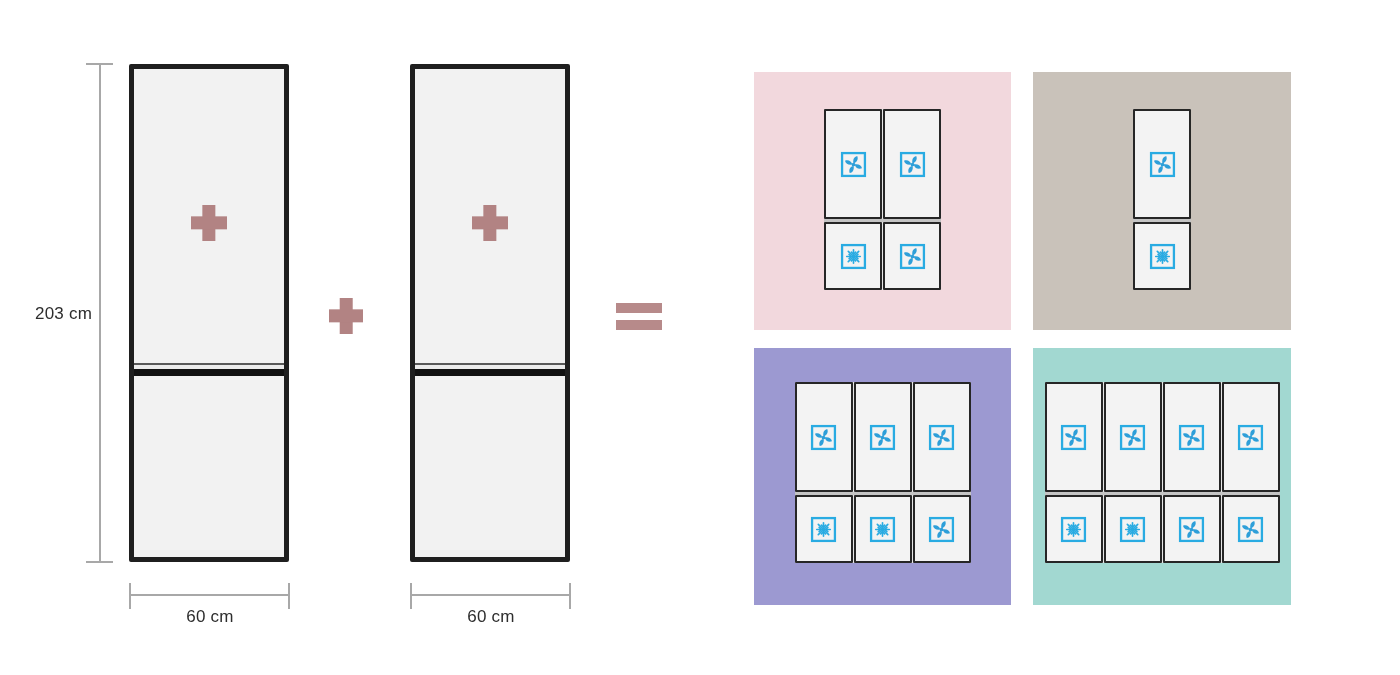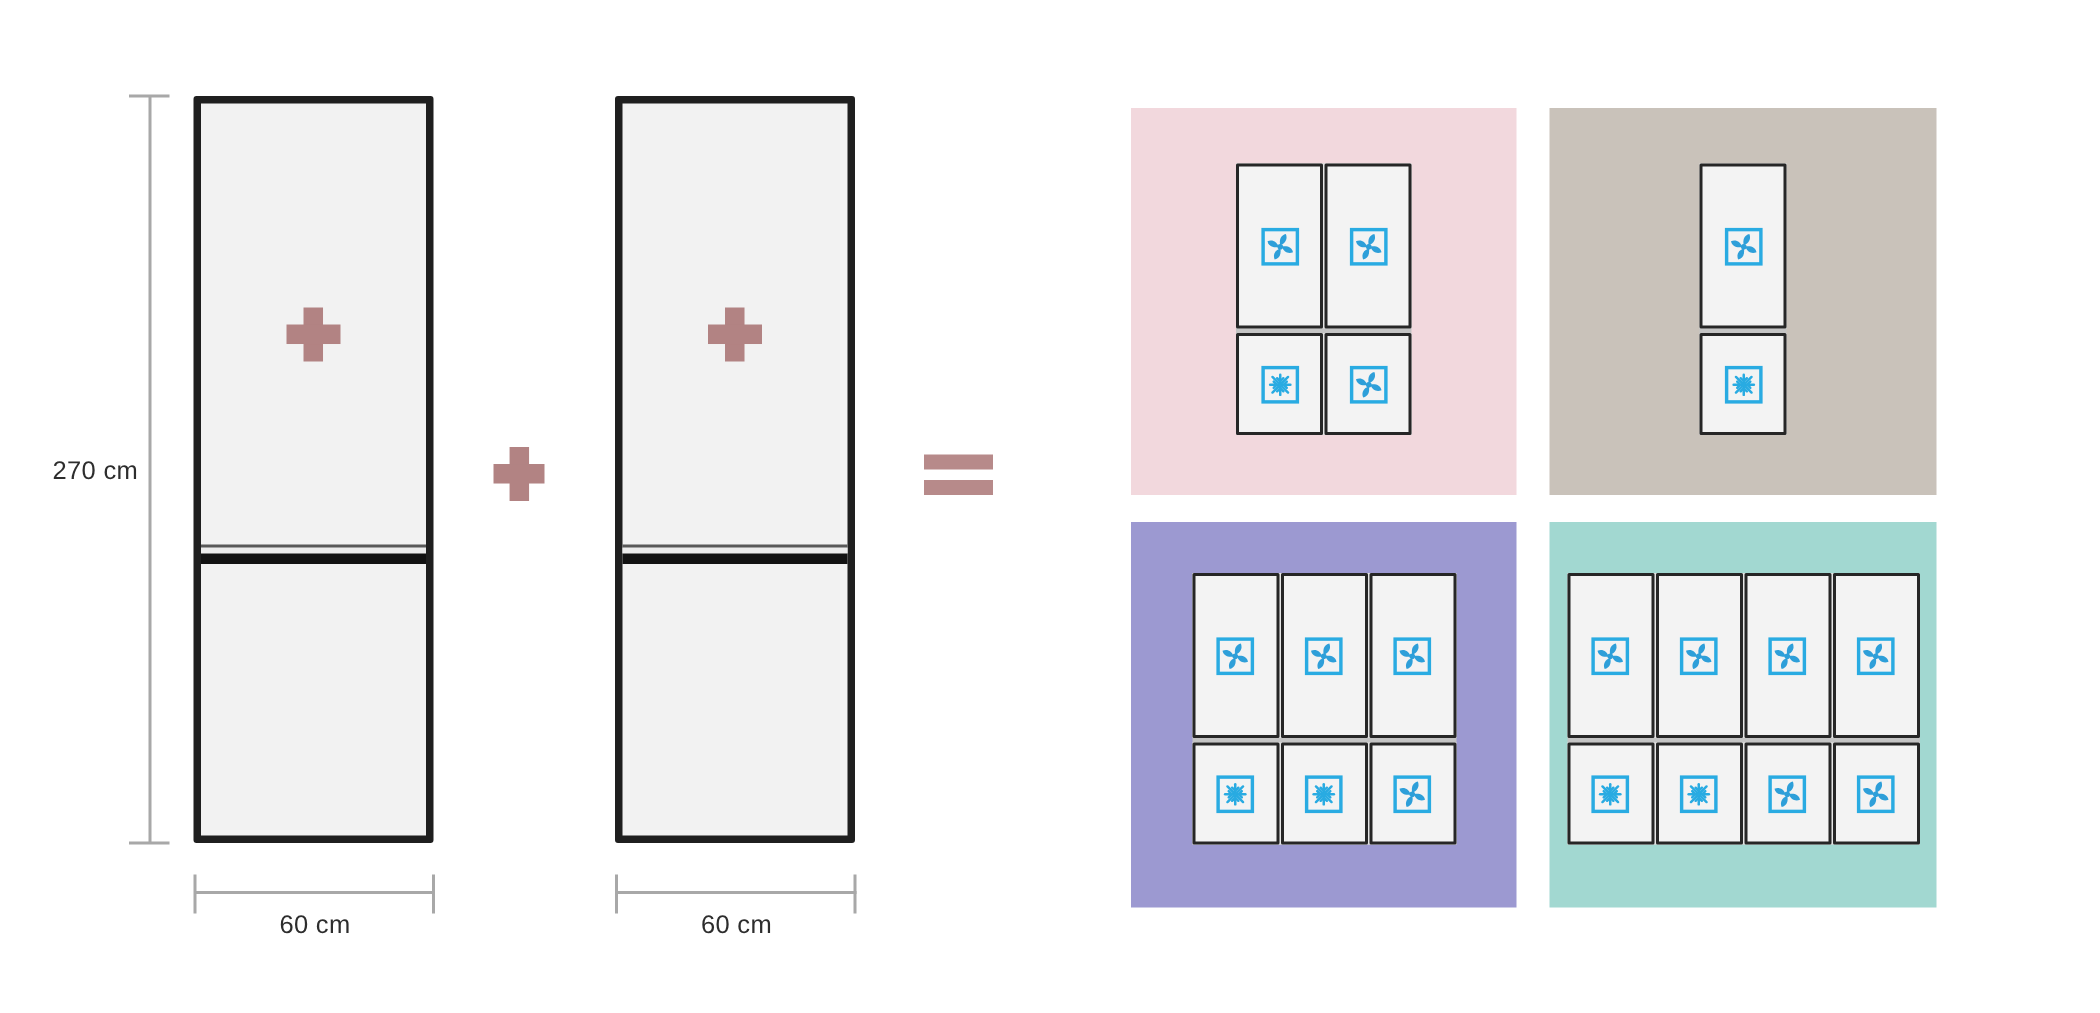--- a/index.html
+++ b/index.html
@@ -60,21 +60,21 @@
   .door svg{display:block;}
 </style>
 </head>
 <body style="--plus: #b28383; --equals: #b78a8a; --measure: #a8a8a8; --label: #2d2d2d; --fridge-border: #1f1f1f; --fridge-fill: #f2f2f2; --door-border: #262626; --door-fill: #f3f3f3; background: rgb(255, 255, 255);">
 
 <div class="scene">
 
   <div class="mline" style="left:99px;top:64px;width:2px;height:498px;"></div>
   <div class="mline" style="left:86px;top:63px;width:27px;height:2px;"></div>
   <div class="mline" style="left:86px;top:561px;width:27px;height:2px;"></div>
-  <div class="mlabel" style="left:18px;top:304px;width:74px;text-align:right;">270 cm</div>
+  <div class="mlabel" style="left:18px;top:304px;width:74px;text-align:right;">203 cm</div>
 
   <div class="fridge" style="left:129px;top:64px;">
     <div class="top-sec">
       <div class="cross inner"></div>
     </div>
     <div class="div-gap"></div>
     <div class="div-band"></div>
     <div class="bottom-sec"></div>
   </div>
 

